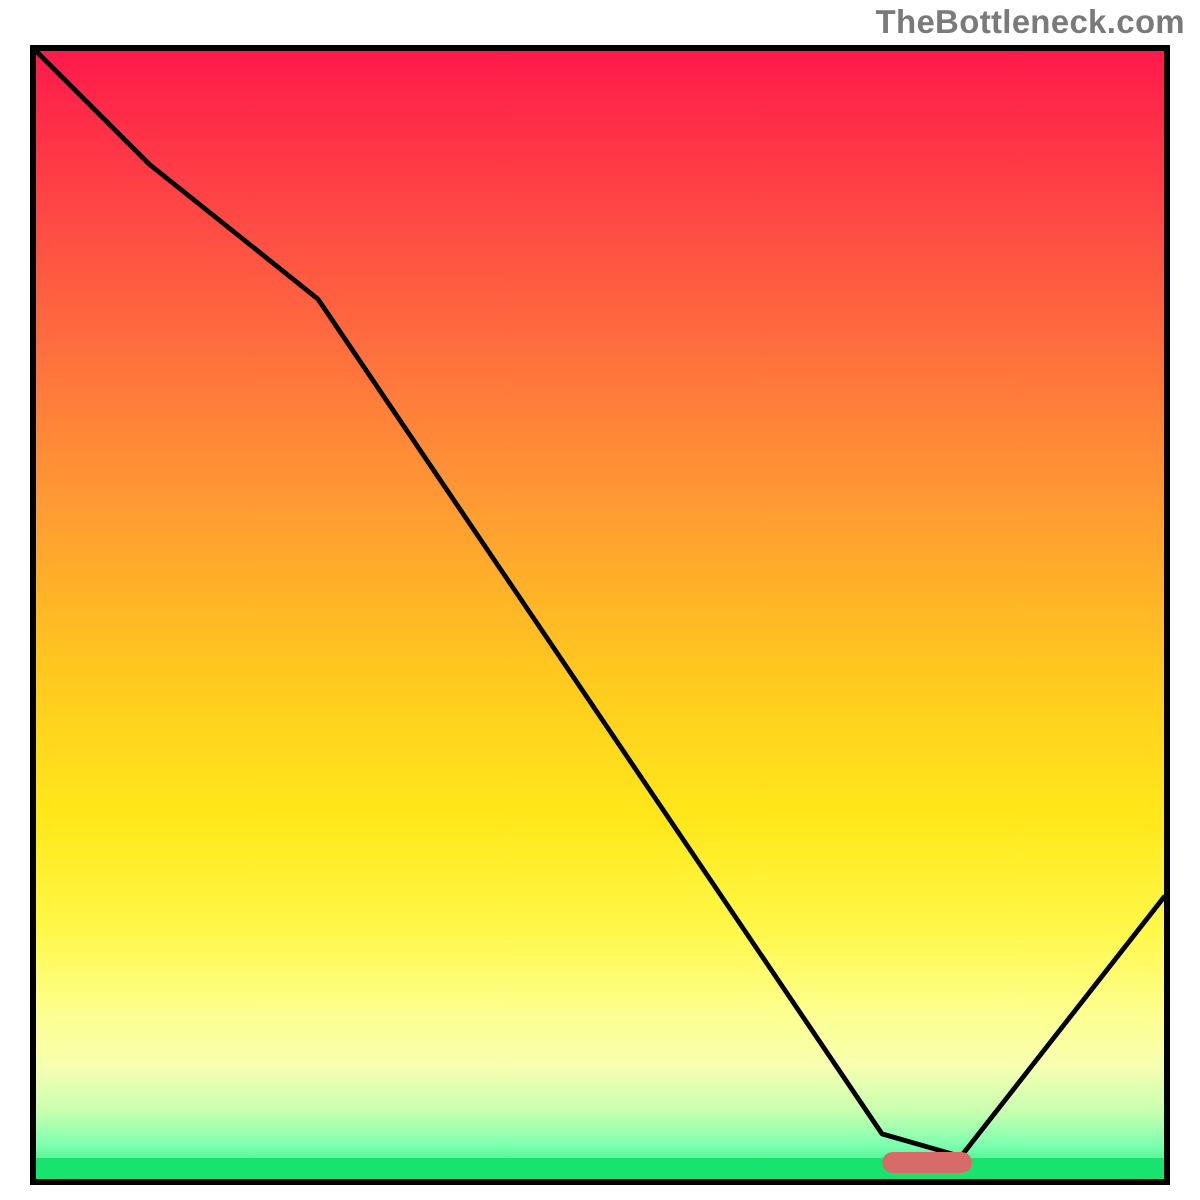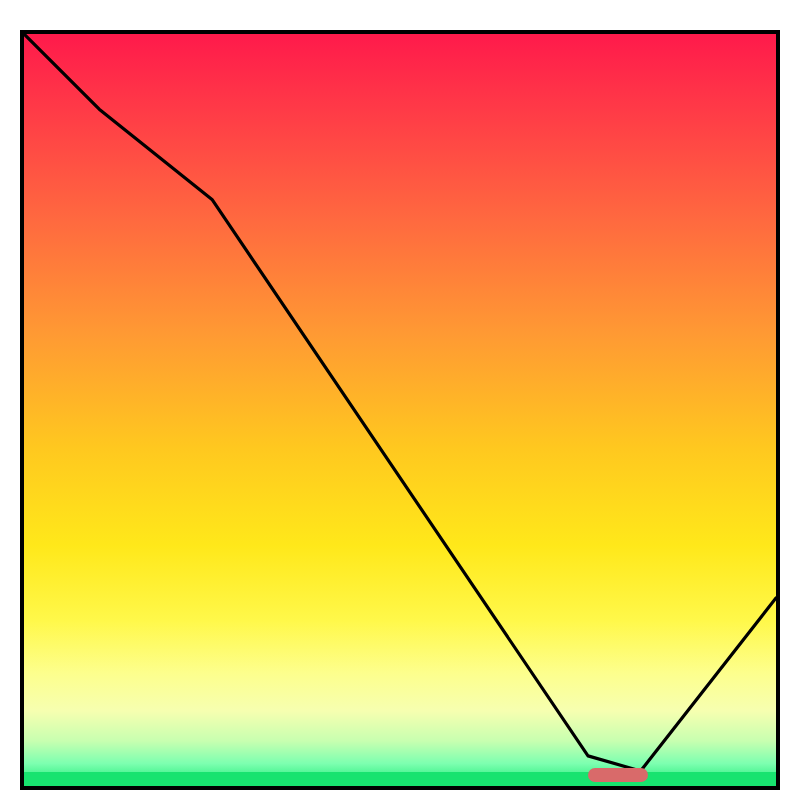--- a/index.html
+++ b/index.html
@@ -75,20 +75,21 @@
     height: 14px;
     border-radius: 7px;
     background: #d96a6a;
   }
 </style>
 </head>
 <body>
 
 <div class="canvas">
 
+  <div class="watermark">TheBottleneck.com</div>
 
   <div class="plot-frame">
     <div class="gradient"></div>
     <div class="green-strip"></div>
 
     <svg class="curve-svg" viewBox="0 0 752 752" preserveAspectRatio="none">
       <path id="curve-path" fill="none" stroke="#000" stroke-width="3.2" stroke-linejoin="round" stroke-linecap="round" d="M0.0 0.0 L75.2 75.2 L188.0 165.4 L564.0 721.9 L616.6 737.0 L752.0 564.0"></path>
     </svg>
 
     <div id="marker" class="marker" style="left: 564px; width: 60.16px; top: 733.72px;"></div>

